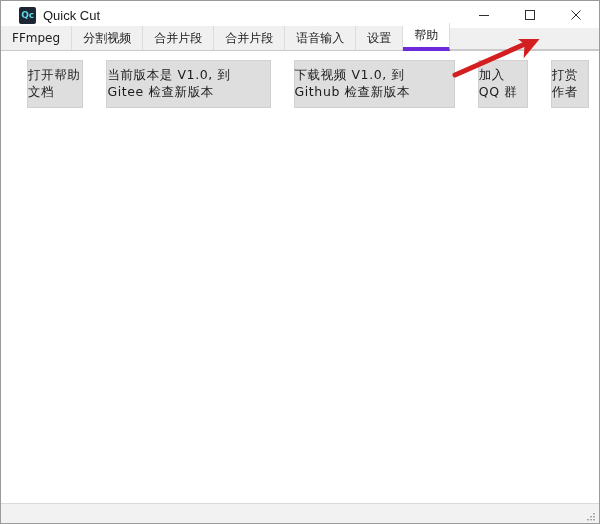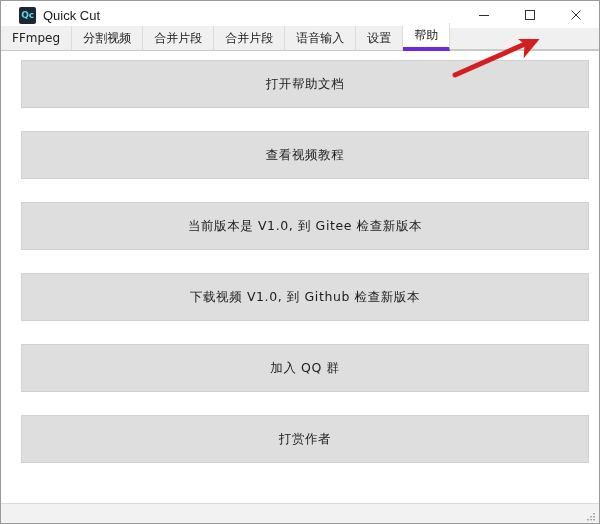--- a/index.html
+++ b/index.html
@@ -115,24 +115,24 @@
     height: 22px;
     background: #f0f0f0;
     border-bottom: 1px solid #c9c9c9;
     box-sizing: border-box;
   }
 
   
   .content {
     flex: 1 1 auto;
     background: #ffffff;
-    padding: 9px 10px 0 20px;
-    box-sizing: border-box;
-    display: flex;
-    flex-direction: column;
+    padding: 9px 10px 0 26px;
+    box-sizing: border-box;
+    display: flex;
+    flex-direction: row;
     gap: 23px;
     position: relative;
   }
   .big-button {
     height: 48px;
     min-height: 48px;
     background: #dedede;
     border: 1px solid #d2d2d2;
     border-right-color: #cfcfcf;
     border-bottom-color: #cfcfcf;
@@ -216,21 +216,20 @@
     <div class="tab">合并片段</div>
     <div class="tab">合并片段</div>
     <div class="tab">语音输入</div>
     <div class="tab">设置</div>
     <div class="tab active">帮助</div>
     <div class="tab-filler"></div>
   </div>
 
   <div class="content">
     <div class="big-button">打开帮助文档</div>
-    <div class="big-button">查看视频教程</div>
     <div class="big-button">当前版本是 V1.0, 到 Gitee 检查新版本</div>
     <div class="big-button">下载视频 V1.0, 到 Github 检查新版本</div>
     <div class="big-button">加入 QQ 群</div>
     <div class="big-button">打赏作者</div>
   </div>
 
   <div class="statusbar">
     <span class="resize-grip">
       <svg width="12" height="12" viewBox="0 0 12 12">
         <g fill="#a6a6a6">

